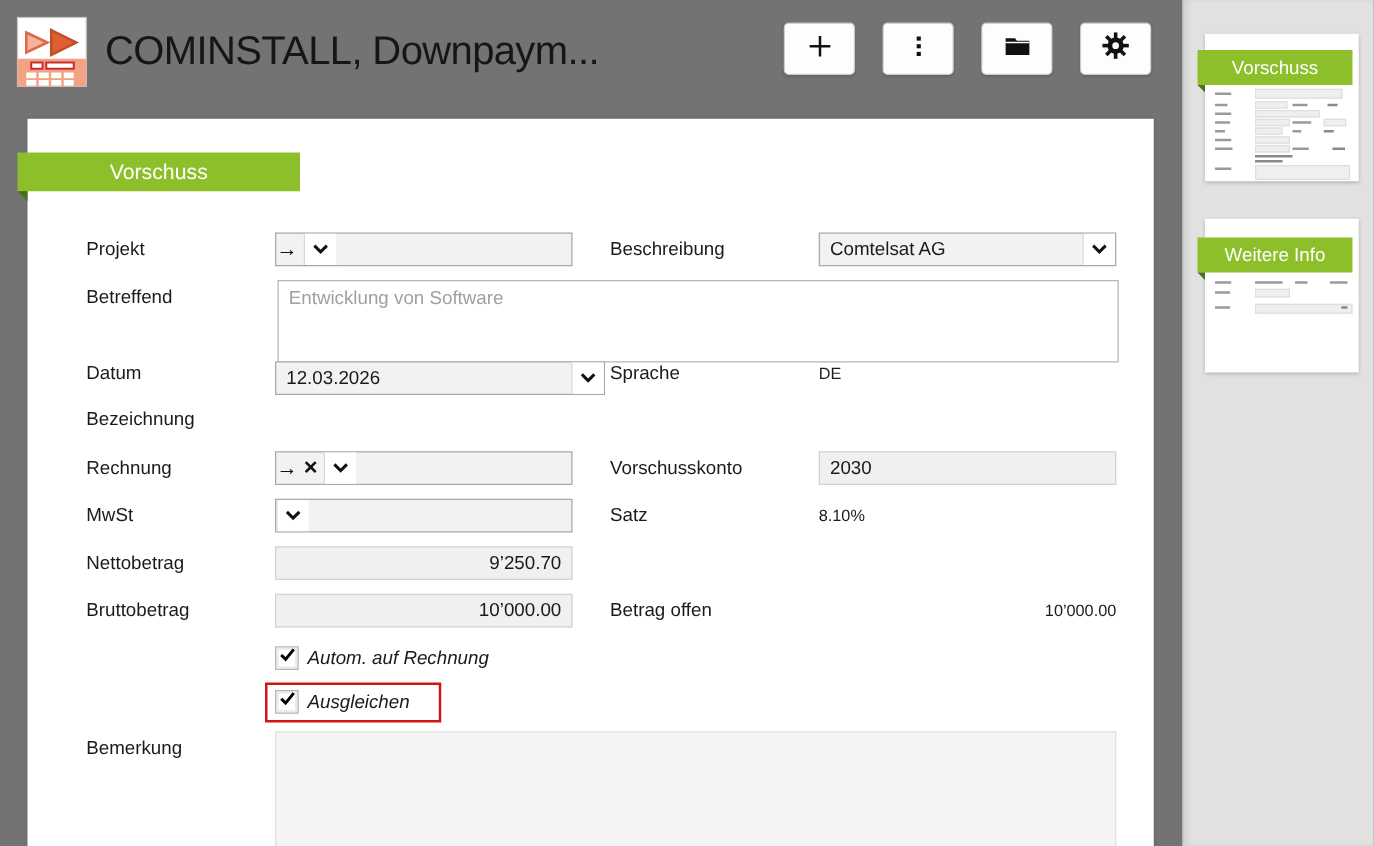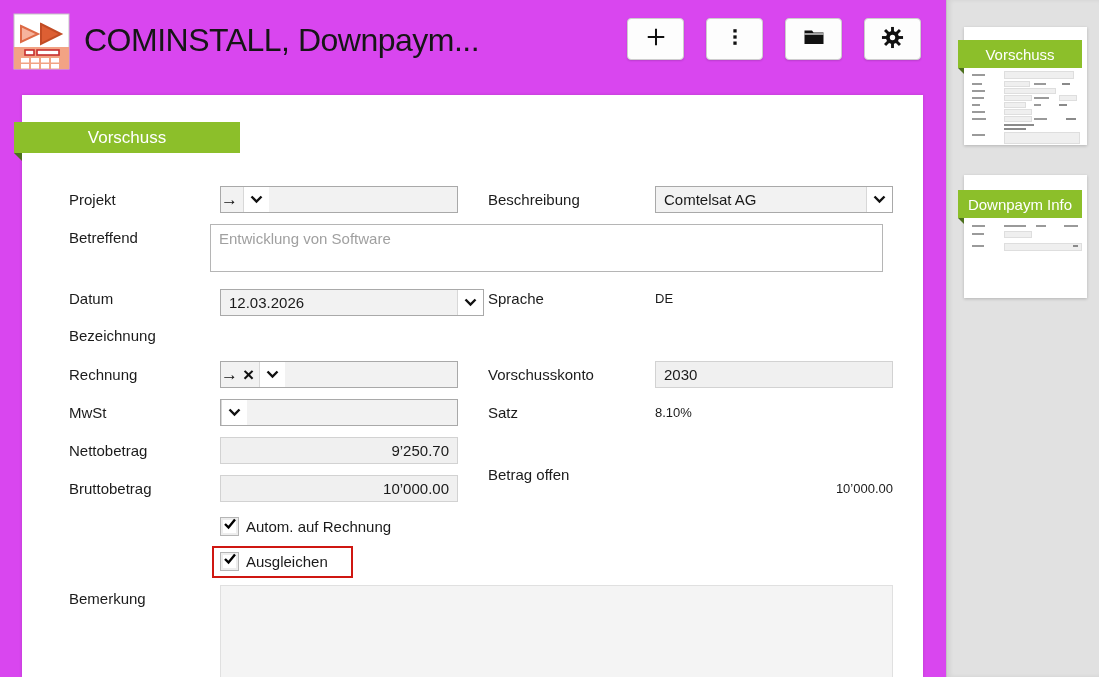--- a/index.html
+++ b/index.html
@@ -1,17 +1,17 @@
 <!DOCTYPE html>
 <html style="--green: #8cbf2a; --green-dark: #4c701d; --red: #cf1711;"><head>
 <meta charset="utf-8">
 <style>
   html,body{margin:0;padding:0;}
   body{font-family:"Liberation Sans","DejaVu Sans",sans-serif;color:#1a1a1a;}
-  .screen{position:relative;width:1099px;height:677px;background:#d946ef;overflow:hidden;}
+  .screen{position:relative;width:1099px;height:677px;background:#737373;overflow:hidden;}
 
   
   .app-icon{position:absolute;left:13px;top:13px;width:57px;height:57px;}
   .title{position:absolute;left:84px;top:22px;font-size:32px;letter-spacing:-0.5px;color:#161616;white-space:nowrap;}
   .tbtn{position:absolute;top:18px;width:57px;height:42px;background:#fdfdfd;border:1px solid #cdcdcd;border-radius:4px;
         box-shadow:0 1px 2px rgba(0,0,0,.14);display:flex;align-items:center;justify-content:center;cursor:pointer;box-sizing:border-box;}
 
   
   .card{position:absolute;left:22px;top:95px;width:901px;height:582px;background:#fff;box-shadow:0 0 3px rgba(0,0,0,.15);}
   .tab{position:absolute;left:14px;top:122px;width:226px;height:31px;background:var(--green,#8cbf2a);z-index:3;
@@ -32,21 +32,21 @@
   .tin.num{text-align:right;}
   textarea.tin{resize:none;padding:4px 8px;line-height:19px;}
   textarea.white{background:#fff;border:1px solid #b5b5b5;}
   textarea.white::placeholder{color:#a0a0a0;opacity:1;}
   textarea.note{background:#f4f4f4;border:1px solid #e0e0e0;}
 
   .cb{position:absolute;width:19px;height:19px;background:#fff;border:1px solid #b5b5b5;box-shadow:inset 0 0 0 2px #ededed;
       box-sizing:border-box;cursor:pointer;}
   .cb svg{display:none;position:absolute;left:1px;top:-2px;}
   .cb.checked svg{display:block;}
-  .cb-lbl{position:absolute;font-size:15px;line-height:21px;white-space:nowrap;}
+  .cb-lbl{position:absolute;font-size:15px;line-height:21px;white-space:nowrap;font-style:italic;}
   .hl-box{position:absolute;left:190px;top:451px;width:141px;height:32px;border:2px solid var(--red,#cf1711);box-sizing:border-box;}
 
   
   .sidebar{position:absolute;left:946px;top:0;width:153px;height:677px;background:#e1e1e1;border-left:1px solid #c2c2c2;
            box-shadow:inset 3px 0 4px rgba(0,0,0,.07);box-sizing:border-box;}
   .thumb{position:absolute;left:17px;width:123px;background:#fff;box-shadow:0 1px 3px rgba(0,0,0,.2);cursor:pointer;}
   .thumb-banner{position:absolute;left:-6px;width:124px;height:28px;background:var(--green,#8cbf2a);z-index:2;
                 display:flex;align-items:center;justify-content:center;color:#fff;font-size:15px;}
   .thumb-fold{position:absolute;left:-6px;width:0;height:0;border-top:6px solid var(--green-dark,#4c701d);border-left:6px solid transparent;z-index:2;}
   .mini{position:absolute;}
@@ -138,21 +138,21 @@
     <div class="combo" style="left:633px;top:91px;width:238px">
       <span class="txt">Comtelsat AG</span>
       <span class="dd">
           <svg width="13" height="9" viewBox="0 0 13 9">
             <path d="M1.5 1.5 L6.5 6.5 L11.5 1.5" stroke="#111" stroke-width="2.4" fill="none"></path>
           </svg>
         </span>
     </div>
 
     <div class="lbl" style="top:129px">Betreffend</div>
-    <textarea class="tin white" style="left: 188px; top: 129px; width: 673px; height: 48px;" placeholder="Entwicklung von Software"></textarea>
+    <textarea class="tin white" style="left: 200px; top: 129px; width: 673px; height: 66px;" placeholder="Entwicklung von Software"></textarea>
 
     <div class="lbl" style="top:190px">Datum</div>
     <div class="combo" style="left:198px;top:194px;width:264px">
       <span class="txt">12.03.2026</span>
       <span class="dd">
           <svg width="13" height="9" viewBox="0 0 13 9">
             <path d="M1.5 1.5 L6.5 6.5 L11.5 1.5" stroke="#111" stroke-width="2.4" fill="none"></path>
           </svg>
         </span>
     </div>
@@ -183,21 +183,21 @@
         </span>
     </div>
     <div class="lbl r" style="top:304px">Satz</div>
     <div class="static-val" style="left:633px;top:304px">8.10%</div>
 
     <div class="lbl" style="top:342px">Nettobetrag</div>
     <input class="tin num" style="left: 198px; top: 342px; width: 238px;" value="9’250.70">
 
     <div class="lbl" style="top:380px">Bruttobetrag</div>
     <input class="tin num" style="left: 198px; top: 380px; width: 238px;" value="10’000.00">
-    <div class="lbl r" style="top:366px">Betrag offen</div>
+    <div class="lbl r" style="top:380px">Betrag offen</div>
     <div class="static-val" style="left:633px;top:380px;width:238px;text-align:right">10’000.00</div>
 
     <div class="cb checked" style="left:198px;top:422px">
       <svg width="16" height="16" viewBox="0 0 16 16">
           <path d="M3 8 L6.5 11.5 L13 3.5" stroke="#000" stroke-width="2.4" fill="none"></path>
         </svg>
     </div>
     <div class="cb-lbl" style="left:224px;top:421px">Autom. auf Rechnung</div>
 
     <div class="hl-box"></div>
@@ -241,21 +241,21 @@
           <div style="left: 70px; top: 91px; width: 13px; height: 2px; background: rgb(154, 154, 154);"></div>
           <div style="left: 102px; top: 91px; width: 10px; height: 2px; background: rgb(138, 138, 138);"></div>
           <div style="left: 40px; top: 97px; width: 30px; height: 2px; background: rgb(138, 138, 138);"></div>
           <div style="left: 40px; top: 101px; width: 22px; height: 2px; background: rgb(138, 138, 138);"></div>
           <div style="left: 8px; top: 107px; width: 13px; height: 2px; background: rgb(154, 154, 154);"></div>
           <div style="left: 40px; top: 105px; width: 74px; height: 10px; background: rgb(239, 239, 239); border: 1px solid rgb(222, 222, 222);"></div>
         </div>
     </div>
 
     <div class="thumb" style="top:175px;height:123px">
-      <div class="thumb-banner" style="top:15px">Downpaym Info</div>
+      <div class="thumb-banner" style="top:15px">Weitere Info</div>
       <div class="thumb-fold" style="top:43px"></div>
       <div class="mini" id="mini2" style="left:0;top:0;width:123px;height:123px">
           <div style="left: 8px; top: 50px; width: 13px; height: 2px; background: rgb(154, 154, 154);"></div>
           <div style="left: 40px; top: 50px; width: 22px; height: 2px; background: rgb(154, 154, 154);"></div>
           <div style="left: 72px; top: 50px; width: 10px; height: 2px; background: rgb(154, 154, 154);"></div>
           <div style="left: 100px; top: 50px; width: 14px; height: 2px; background: rgb(154, 154, 154);"></div>
           <div style="left: 8px; top: 58px; width: 12px; height: 2px; background: rgb(154, 154, 154);"></div>
           <div style="left: 40px; top: 56px; width: 26px; height: 5px; background: rgb(239, 239, 239); border: 1px solid rgb(222, 222, 222);"></div>
           <div style="left: 8px; top: 70px; width: 12px; height: 2px; background: rgb(154, 154, 154);"></div>
           <div style="left: 40px; top: 68px; width: 76px; height: 6px; background: rgb(239, 239, 239); border: 1px solid rgb(222, 222, 222);"></div>

